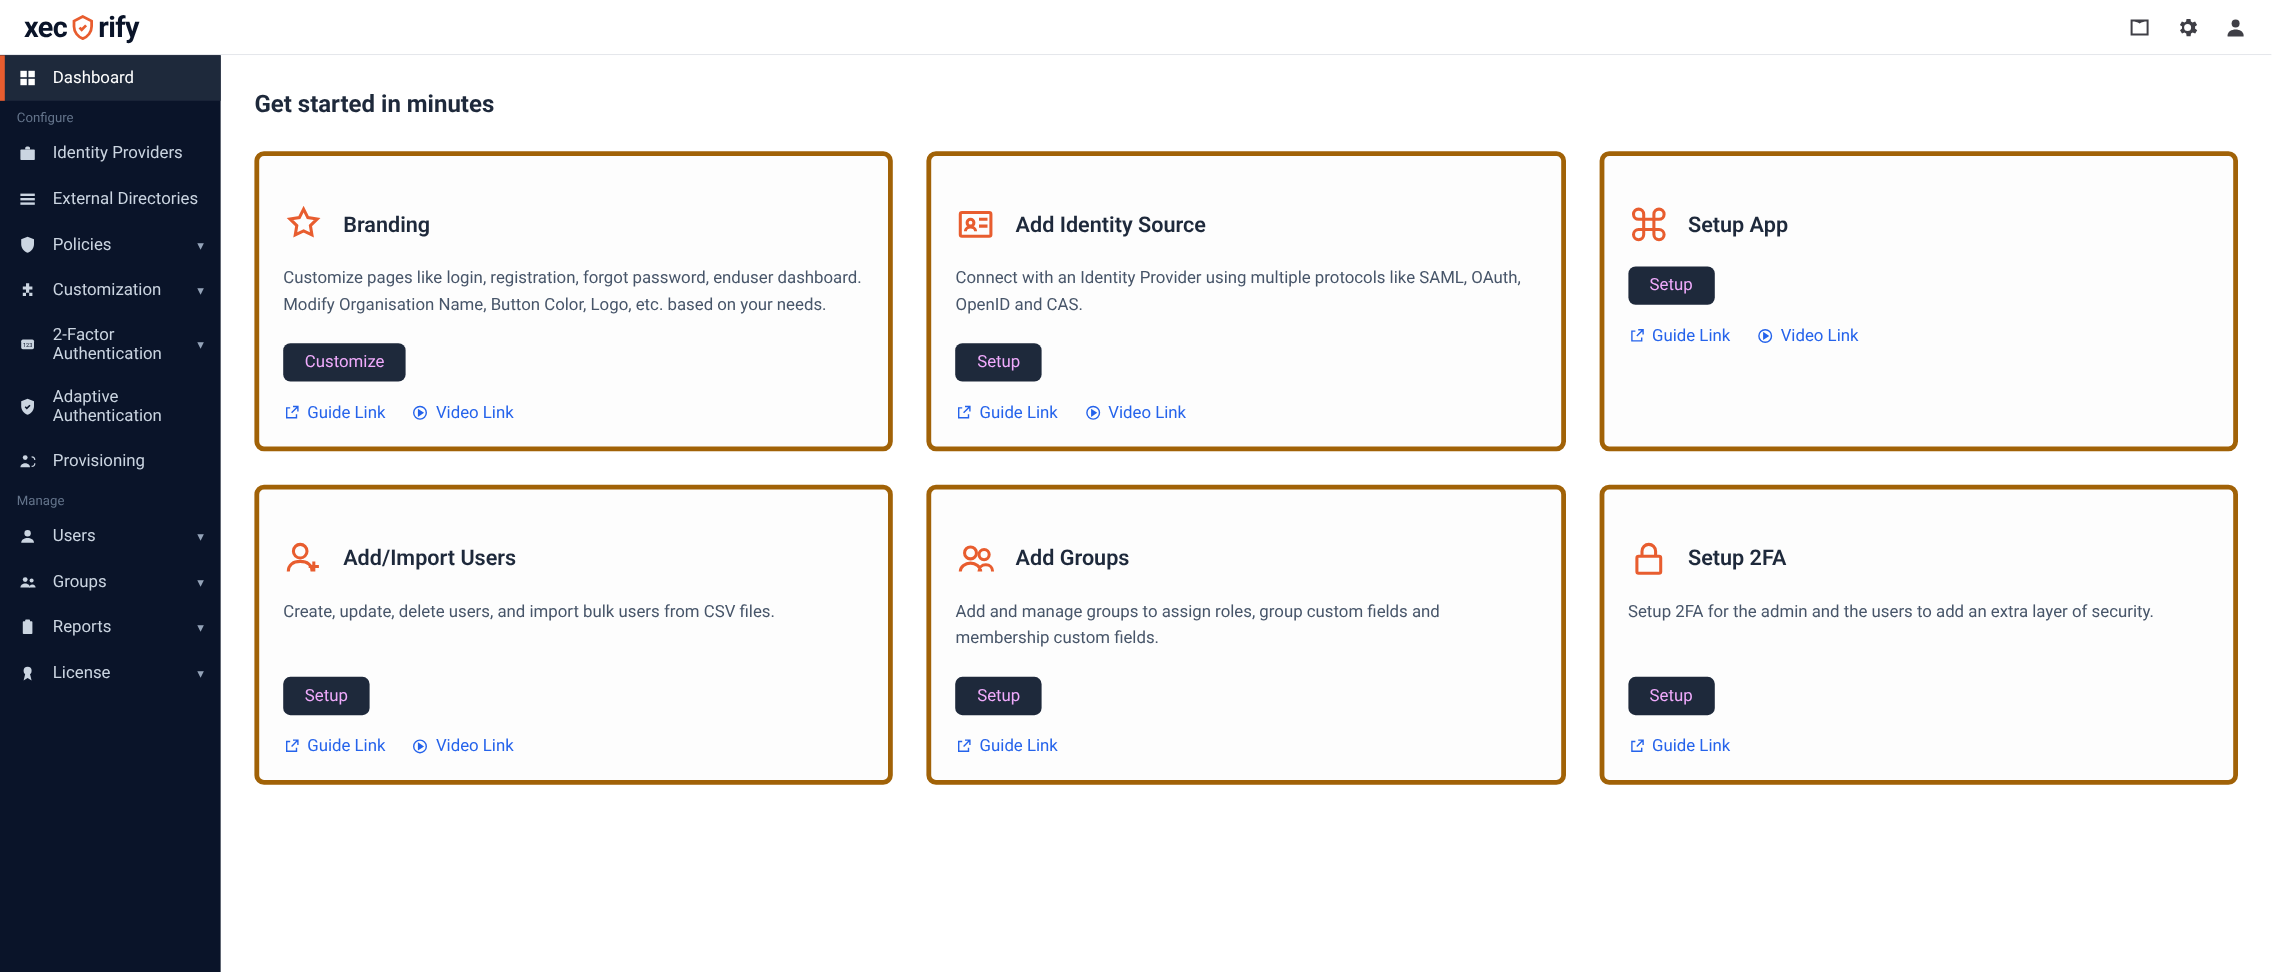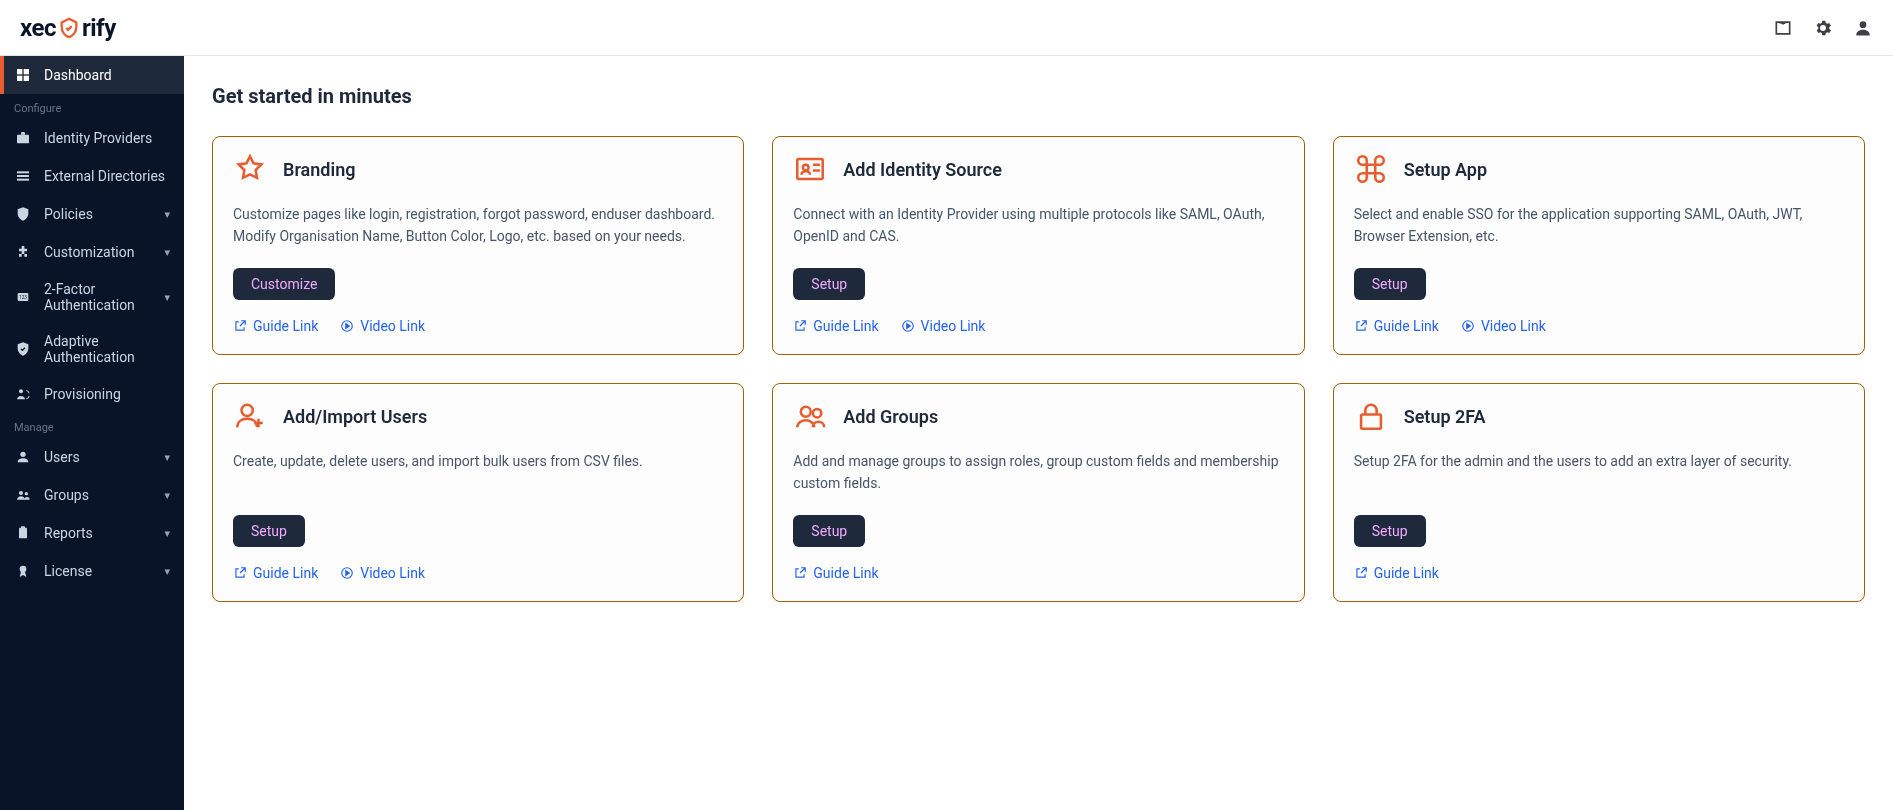--- a/index.html
+++ b/index.html
@@ -1,39 +1,39 @@
 <!DOCTYPE html>
 <html><head>
 <meta charset="utf-8">
 <style>
   * { margin: 0; padding: 0; box-sizing: border-box; font-family: -apple-system, BlinkMacSystemFont, "Segoe UI", Roboto, sans-serif; }
   body { background: #fff; color: #1e293b; }
 
-  .topbar { height: 56px; border-bottom: 1px solid #e5e7eb; display: flex; align-items: center; justify-content: space-between; padding: 0 20px; }
+  .topbar { height: 46px; border-bottom: 1px solid #e5e7eb; display: flex; align-items: center; justify-content: space-between; padding: 0 20px; }
   .logo { font-size: 24px; font-weight: 700; color: #0a1429; letter-spacing: -0.5px; display: flex; align-items: center; }
   .logo-shield { color: #e85d2f; margin: 0 2px; display: inline-flex; }
   .topbar-icons { display: flex; gap: 20px; align-items: center; }
   .topbar-icons > div { color: #3f3f46; cursor: pointer; display:flex; align-items:center; }
 
   .shell { display: flex; height: calc(100vh - 46px); }
 
   .sidebar { width: 184px; background: #0a1429; color: #cbd5e1; overflow-y: auto; flex-shrink: 0; }
   .side-item { display: flex; align-items: center; gap: 12px; padding: 10px 14px; font-size: 14px; cursor: pointer; position: relative; }
   .side-item.active { background: #1e293b; color: #fff; }
   .side-item.active::before { content:""; position:absolute; left:0; top:0; bottom:0; width:4px; background:#e85d2f; }
   .side-section { padding: 8px 14px 4px; font-size: 11px; color: #64748b; }
   .side-icon { width: 18px; height: 18px; display: inline-flex; align-items:center; justify-content:center; flex-shrink:0; }
   .side-label { flex: 1; }
   .side-chevron { font-size: 11px; color: #94a3b8; }
 
   .main { flex: 1; padding: 28px 28px 40px; overflow-y: auto; background: #fff; }
   .page-title { font-size: 20px; font-weight: 700; color: #1e293b; margin-bottom: 28px; }
 
   .card-grid { display: grid; grid-template-columns: repeat(3, 1fr); gap: 28px; }
-  .card { border: 1px solid #a16207; border-radius: 8px; padding: 15px 20px 20px; background:#fdfdfd; display:flex; flex-direction:column; }
+  .card { border: 4px solid #a16207; border-radius: 8px; padding: 40px 20px 20px; background:#fdfdfd; display:flex; flex-direction:column; }
   .card-head { display: flex; align-items: center; gap: 16px; margin-bottom: 18px; }
   .card-icon { width: 34px; height: 34px; color: #e85d2f; display:flex; align-items:center; justify-content:center; }
   .card-title { font-size: 18px; font-weight: 600; color: #1e293b; }
   .card-desc { font-size: 14px; color: #475569; line-height: 1.55; margin-bottom: 20px; min-height: 44px; }
   .card-btn { background: #1e293b; color: #f0abfc; border: none; padding: 8px 18px; border-radius: 6px; font-size: 14px; cursor: pointer; align-self:flex-start; margin-bottom: 18px; }
   .card-links { display: flex; gap: 22px; }
   .card-link { display: inline-flex; align-items: center; gap: 6px; color: #2563eb; font-size: 14px; text-decoration: none; cursor:pointer; }
   .card-link svg { width:14px; height:14px; }
 </style>
 </head>
@@ -277,21 +277,20 @@
 
       <div class="card">
         <div class="card-head">
           <div class="card-icon">
             <svg width="34" height="34" viewBox="0 0 24 24" fill="none" stroke="currentColor" stroke-width="1.8">
                 <path d="M18 3a3 3 0 0 1 0 6h-3V6a3 3 0 0 1 3-3zM6 3a3 3 0 0 0 0 6h3V6a3 3 0 0 0-3-3zM18 21a3 3 0 0 0 0-6h-3v3a3 3 0 0 0 3 3zM6 21a3 3 0 0 1 0-6h3v3a3 3 0 0 1-3 3zM9 9h6v6H9z"></path>
               </svg>
           </div>
           <div class="card-title">Setup App</div>
         </div>
-        <div class="card-desc">Select and enable SSO for the application supporting SAML, OAuth, JWT, Browser Extension, etc.</div>
         <button class="card-btn">Setup</button>
         <div class="card-links">
           <a class="card-link">
             <svg viewBox="0 0 24 24" fill="none" stroke="currentColor" stroke-width="2">
                 <path d="M14 3h7v7M21 3l-9 9M10 5H5v14h14v-5"></path>
               </svg>
             <span>Guide Link</span>
           </a>
           <a class="card-link">
             <svg viewBox="0 0 24 24" fill="none" stroke="currentColor" stroke-width="2">

